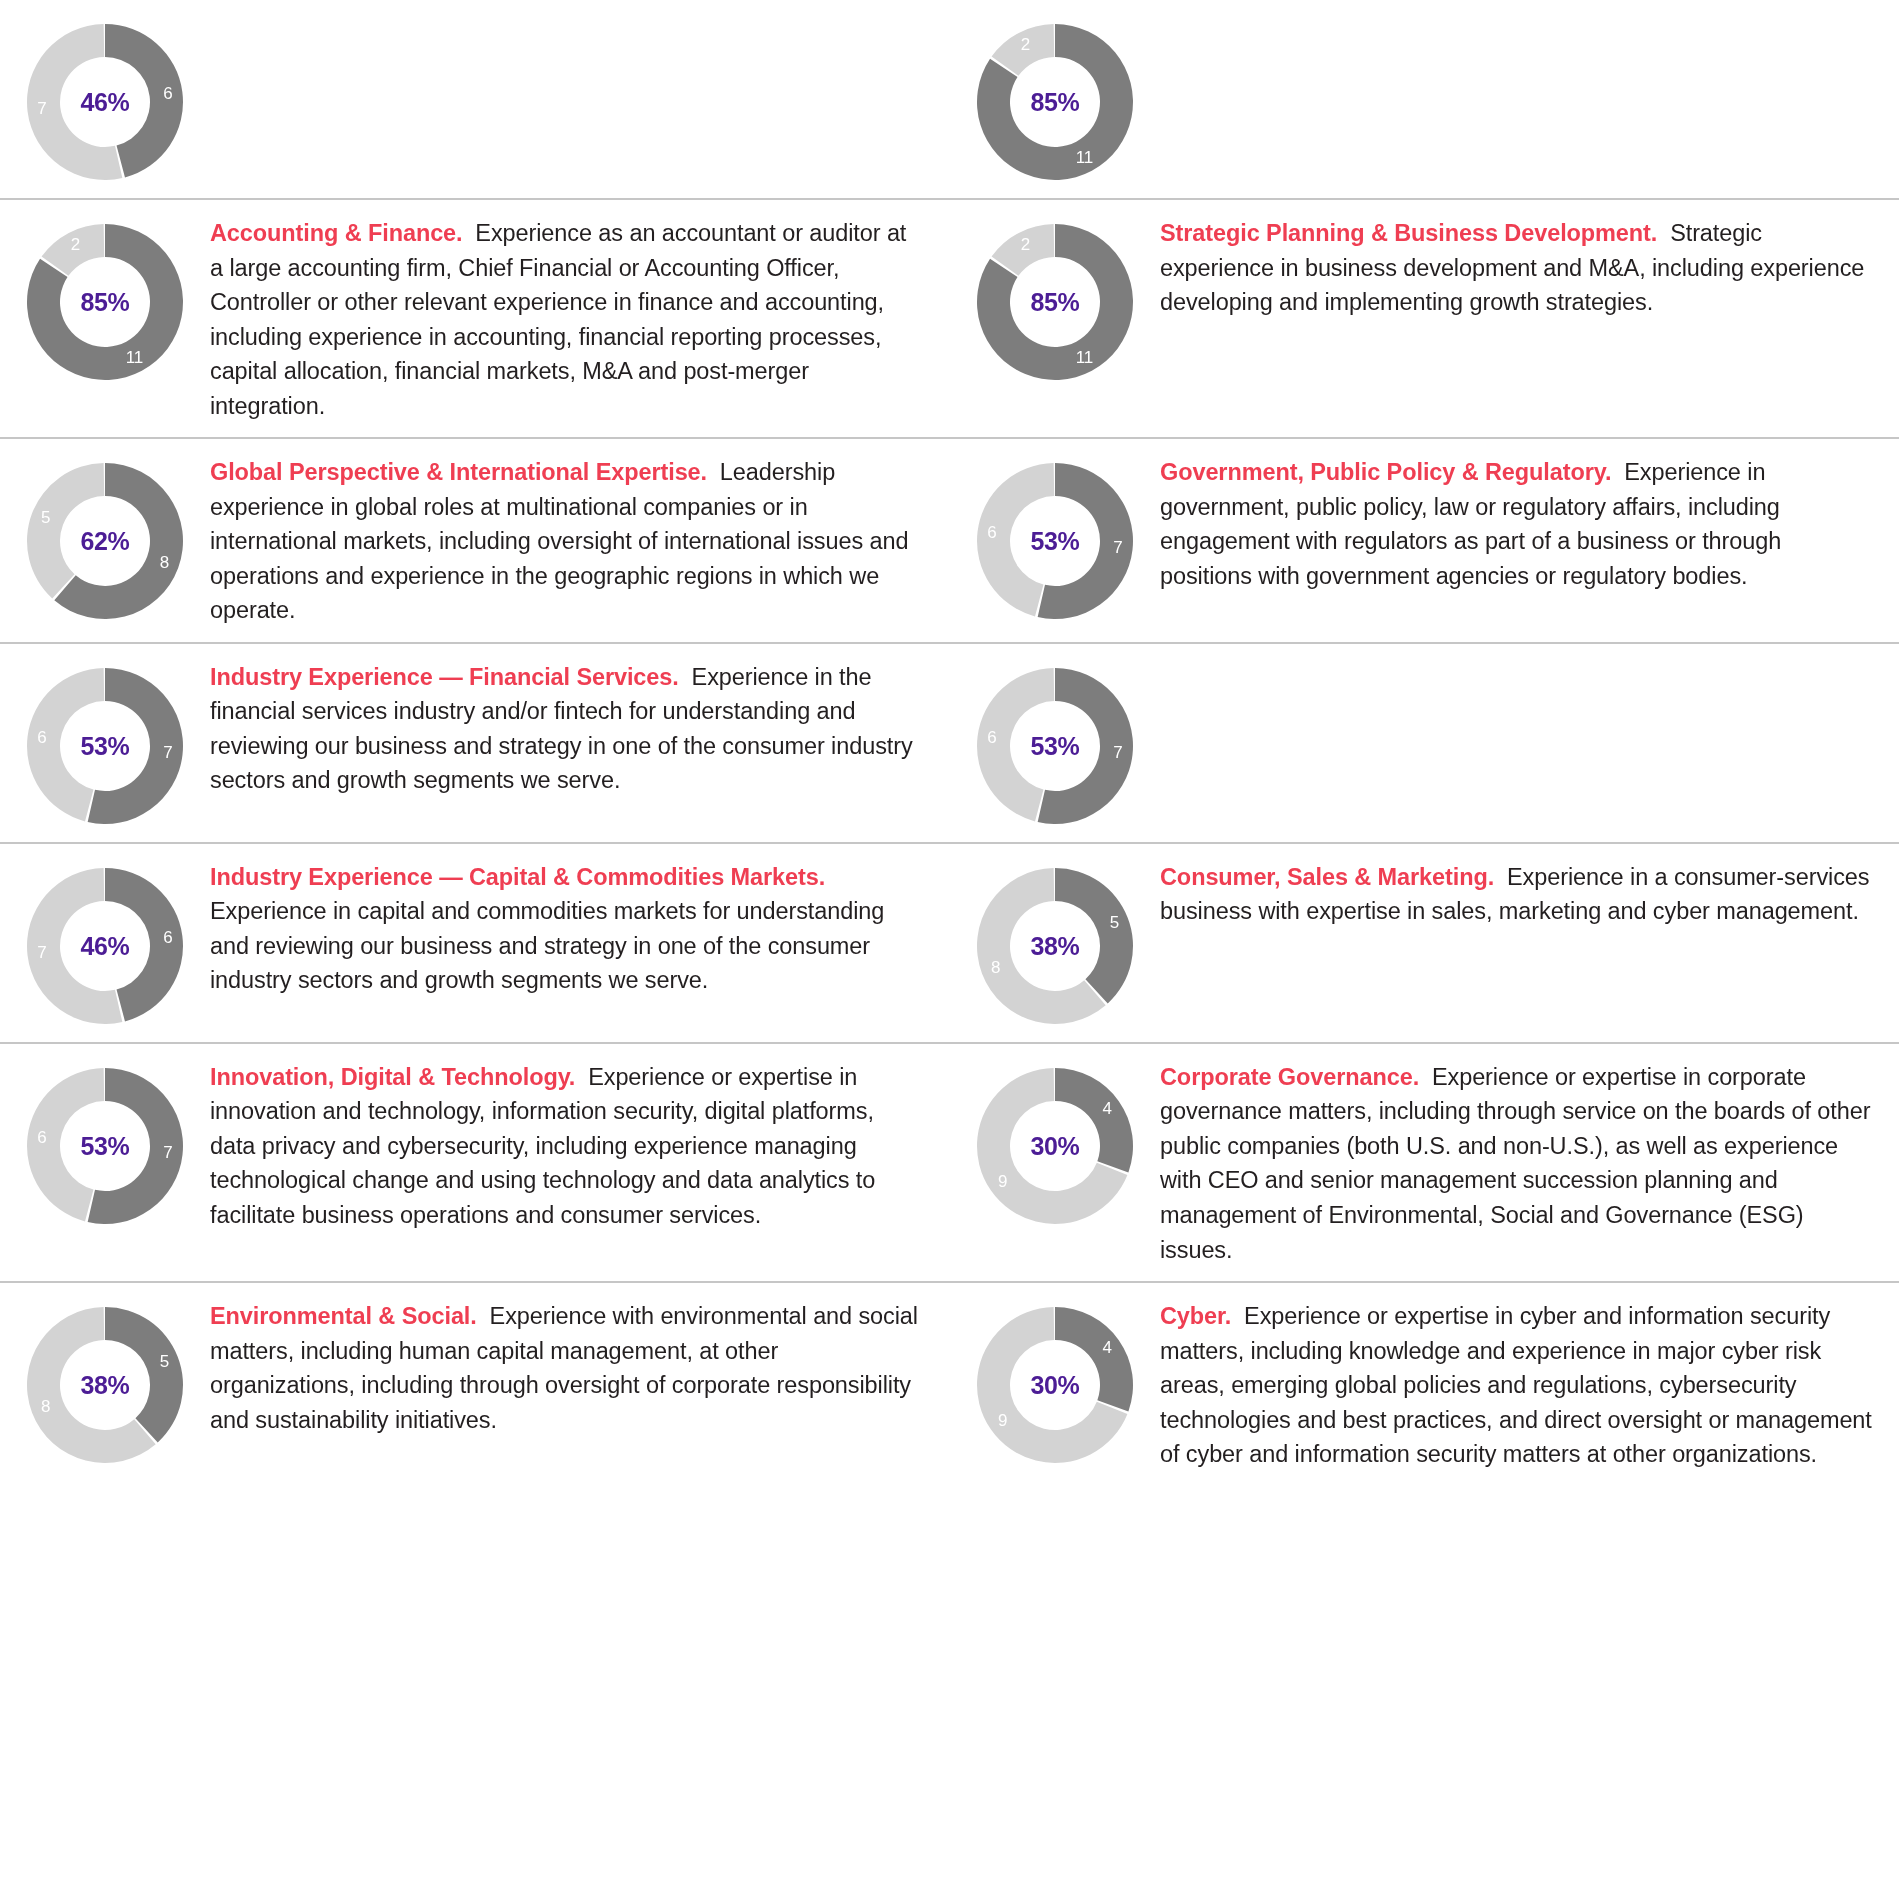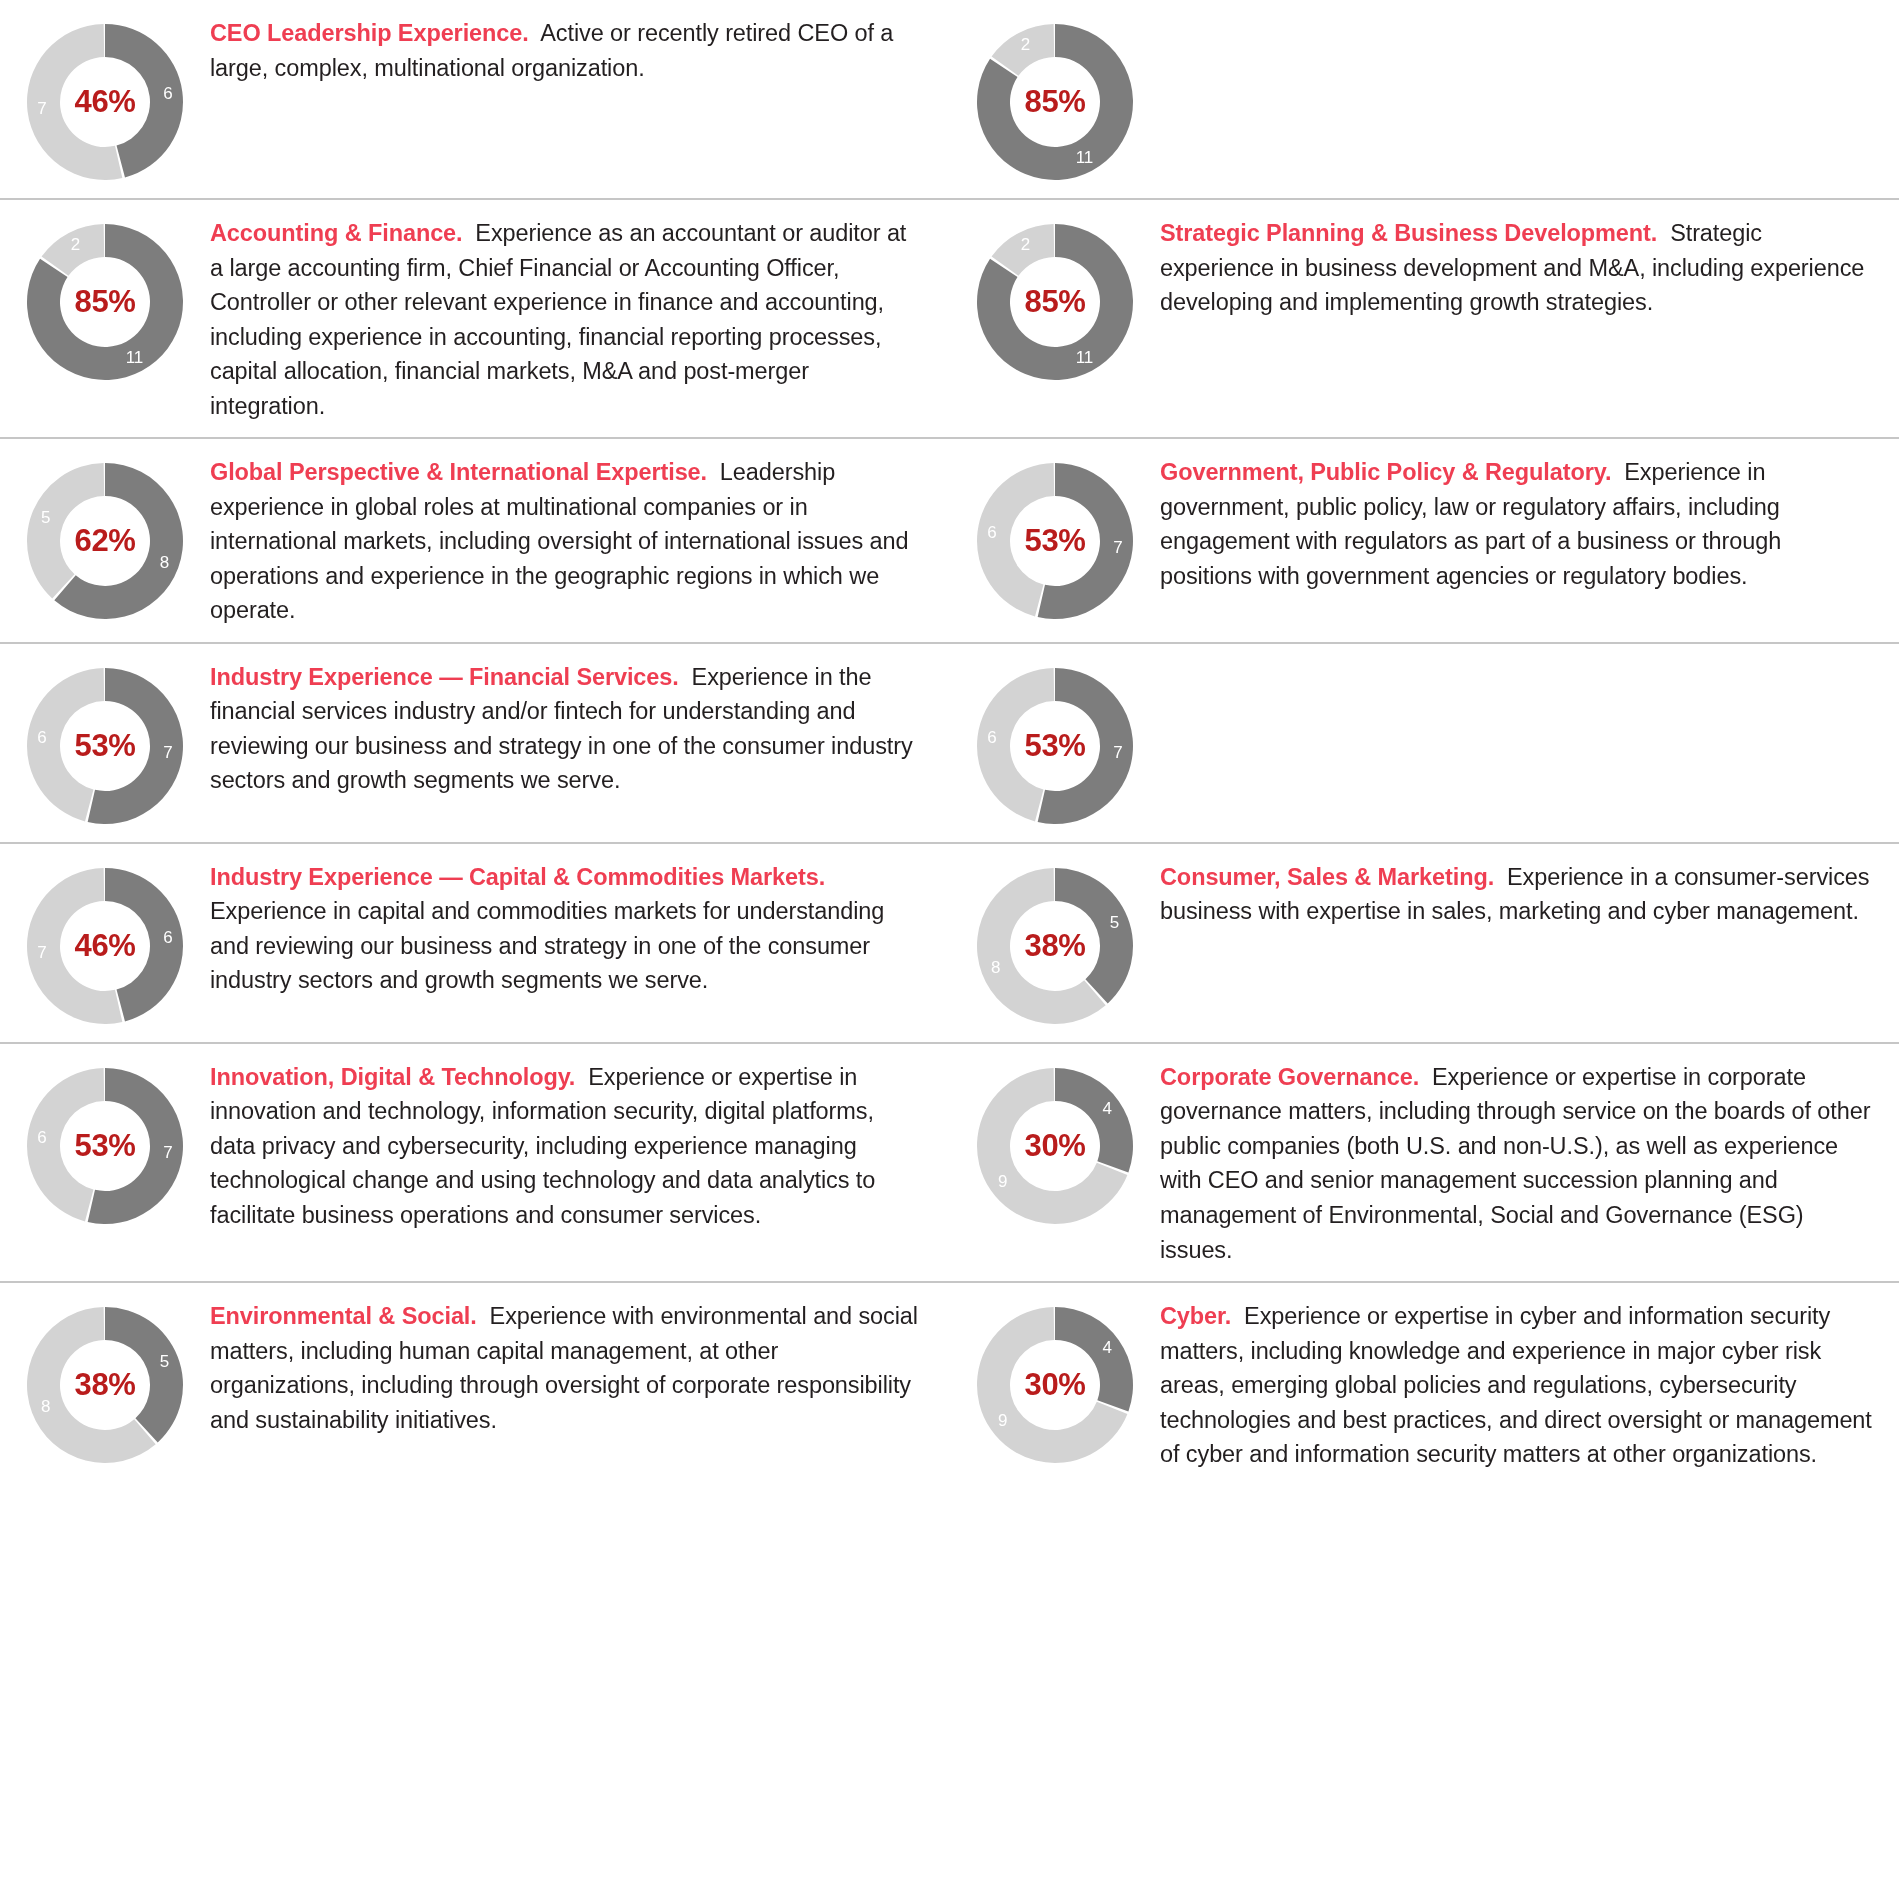--- a/index.html
+++ b/index.html
@@ -38,23 +38,23 @@
     width: 164px;
     height: 164px;
   }
   .donut svg { display:block; width:164px; height:164px; }
   .donut .pct {
     position: absolute;
     left: 0; right: 0;
     top: 50%;
     transform: translateY(-50%);
     text-align: center;
-    font-size: 31px;
+    font-size: 25px;
     font-weight: bold;
-    color: #b91c1c;
+    color: #4c1d95;
     letter-spacing: -0.4px;
   }
   .seg-label {
     font-size: 17px;
     fill: #ffffff;
     font-family: "Liberation Sans", sans-serif;
     text-anchor: middle;
     dominant-baseline: middle;
   }
   .desc {
@@ -80,21 +80,20 @@
           <div class="donut">
             <svg viewBox="0 0 164 164">
               <path d="M 82 4 A 78 78 0 0 1 101.98550995303793 157.39614971546638 L 93.53010189598342 125.49777868199983 A 45 45 0 0 0 82 37 Z" fill="#7d7d7d"></path>
               <text class="seg-label" x="145.0370135052264" y="74.345920803787">6</text>
               <path d="M 99.34204764198877 158.04770465689936 A 78 78 0 1 1 80.63871229789189 4.011879777801482 L 81.21464171032224 37.00685371796239 A 45 45 0 1 0 92.00502748576275 125.87367576359578 Z" fill="#d3d3d3"></path>
               <text class="seg-label" x="18.962986494773567" y="89.65407919621299">7</text>
             </svg>
             <div class="pct">46%</div>
           </div>
         </div>
-        <div class="desc"><span class="hd">CEO Leadership Experience.</span>&nbsp; <span>Active or recently retired CEO of a large, complex, multinational organization.</span></div>
       </div>
       <div class="cell right">
         <div class="chart-wrap">
           <div class="donut">
             <svg viewBox="0 0 164 164">
               <path d="M 82 4 A 78 78 0 1 1 17.04373577202952 38.818016053612325 L 44.525232176170874 57.08731695400711 A 45 45 0 1 0 82 37 Z" fill="#7d7d7d"></path>
               <text class="seg-label" x="111.50992142477932" y="138.22645762897884">11</text>
               <path d="M 18.59033487948207 36.5773804222635 A 78 78 0 0 1 80.63871229789189 4.011879777801482 L 81.21464171032224 37.00685371796239 A 45 45 0 0 0 45.41750089200889 55.79464255130586 Z" fill="#d3d3d3"></path>
               <text class="seg-label" x="52.490078575220664" y="25.773542371021193">2</text>
             </svg>

